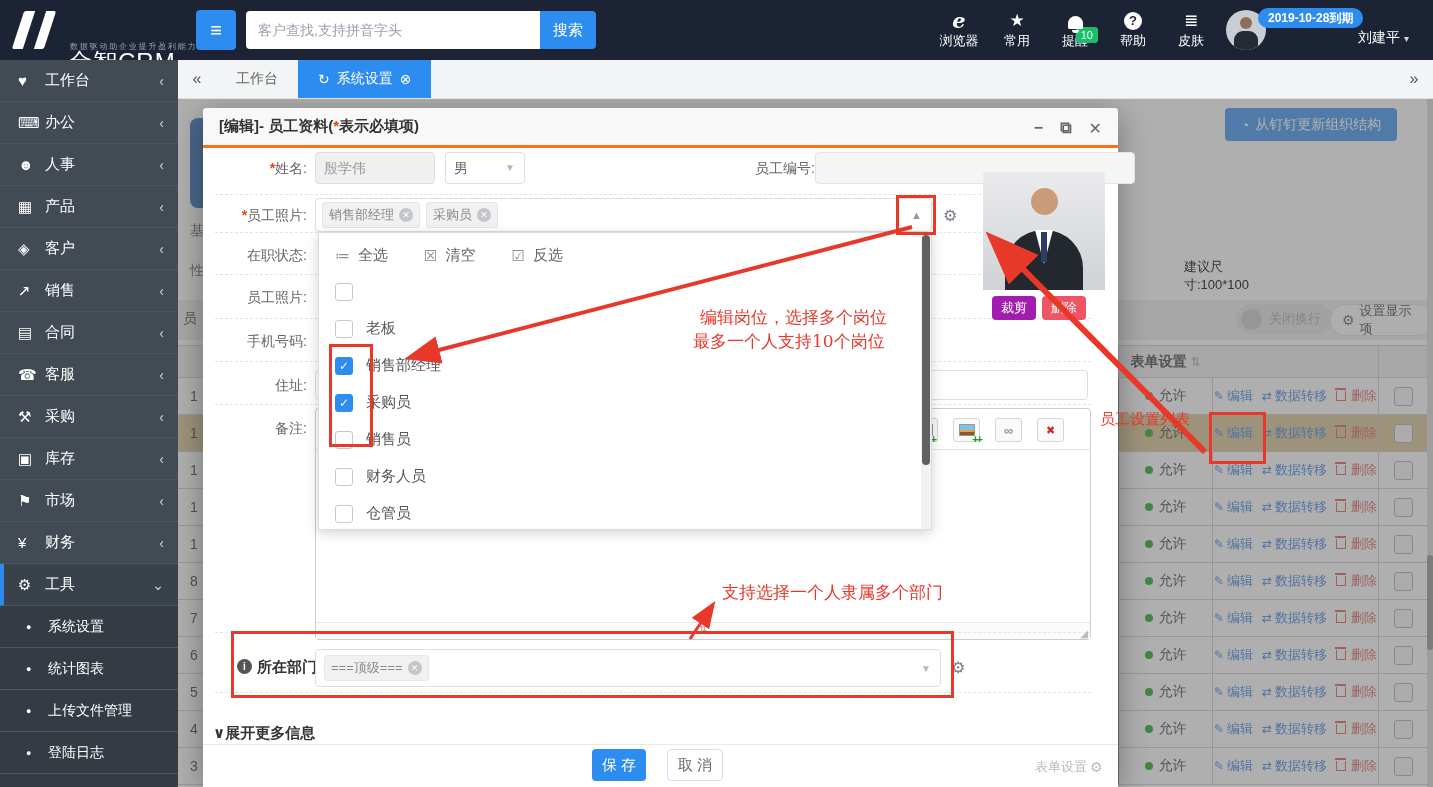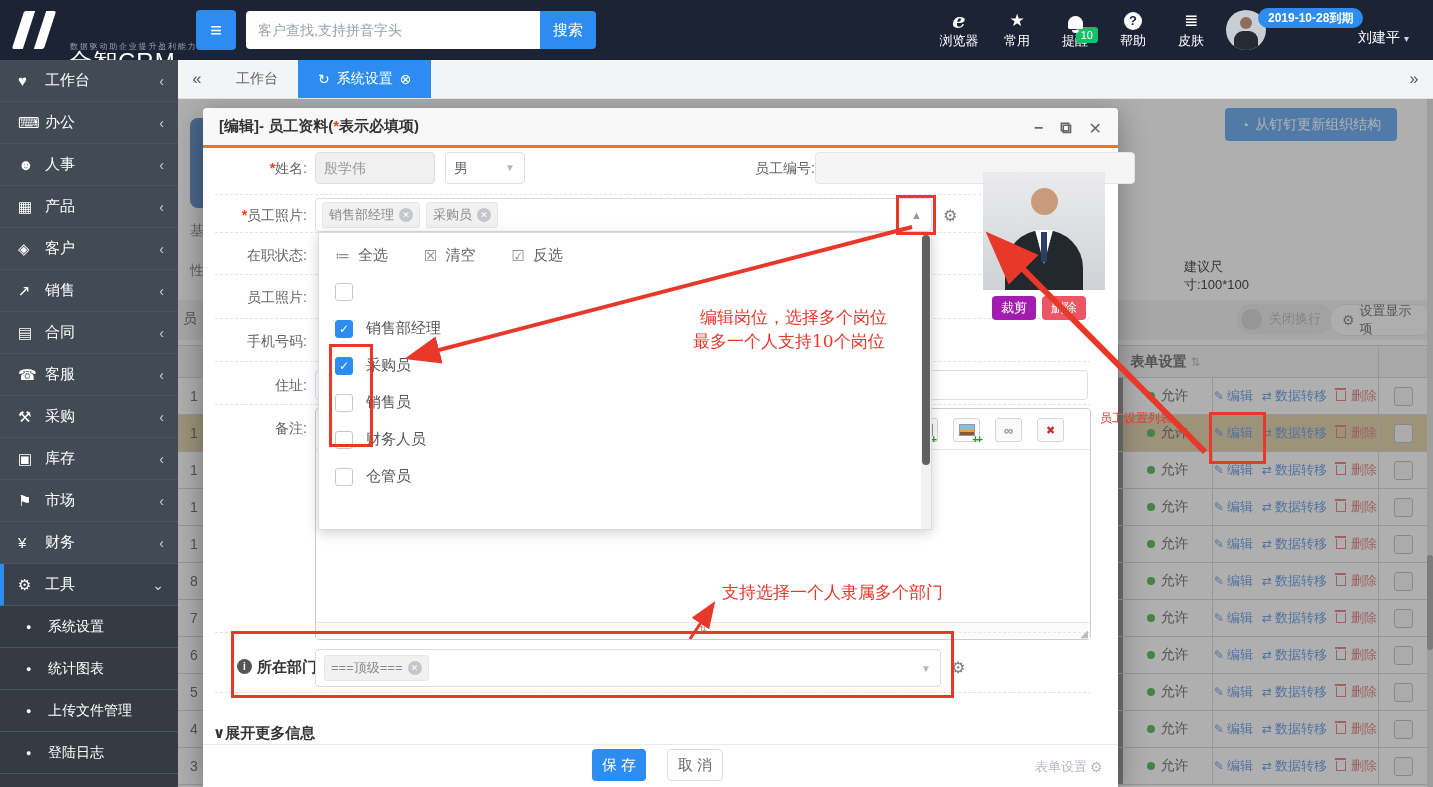--- a/index.html
+++ b/index.html
@@ -63,21 +63,21 @@
   .knob{width:21px;height:21px;border-radius:50%;background:#c6c8cb;}
   .pill-set{left:1330px;top:304px;height:30px;background:#fdfdfd;border:1px solid #ddd;border-radius:15px;display:flex;align-items:center;justify-content:center;gap:5px;color:#333;font-size:13px;padding:0 11px;cursor:pointer;}
   .gear{color:#555;font-size:14px;}
   .thead{left:178px;top:345px;width:1249px;height:33px;background:#f0f0f1;border-top:1px solid #c9c9c9;border-bottom:1px solid #c9c9c9;box-sizing:border-box;}
   .th-cell{position:absolute;top:0;height:100%;display:flex;align-items:center;justify-content:center;font-size:14px;color:#333;font-weight:bold;border-left:1px solid #c9c9c9;box-sizing:border-box;gap:4px;}
   .sort{color:#999;font-size:12px;font-weight:normal;}
   .rows{left:178px;top:378px;width:1249px;}
   .trow{position:relative;height:37px;border-bottom:1px solid #c9c9c9;background:#fff;box-sizing:border-box;}
   .trow.hl{background:#d8c18d;}
   .rnum{position:absolute;left:12px;top:0;height:36px;line-height:36px;font-size:14px;color:#333;}
-  .c-allow{position:absolute;left:940px;top:0;width:94px;height:36px;border-left:5px solid #737373;display:flex;align-items:center;justify-content:center;gap:6px;font-size:14px;color:#333;box-sizing:border-box;}
+  .c-allow{position:absolute;left:940px;top:0;width:94px;height:36px;border-left:1px solid #737373;display:flex;align-items:center;justify-content:center;gap:6px;font-size:14px;color:#333;box-sizing:border-box;}
   .dotg{width:8px;height:8px;border-radius:50%;background:#14a014;}
   .c-op{position:absolute;left:1034px;top:0;width:166px;height:36px;border-left:1px solid #c9c9c9;display:flex;align-items:center;justify-content:center;gap:9px;font-size:13px;box-sizing:border-box;}
   .lnk{color:#2d7ae0;display:inline-flex;align-items:center;gap:3px;cursor:pointer;white-space:nowrap;}
   .del{color:#d9534f;}
   .pi{font-size:12px;}
   .i-trash{display:inline-block;width:8px;height:9px;border:1px solid currentColor;border-top:none;position:relative;margin-right:2px;}
   .i-trash::before{content:"";position:absolute;left:-2px;top:-3px;width:11px;height:2px;background:currentColor;}
   .c-cb{position:absolute;left:1200px;top:0;width:49px;height:36px;border-left:1px solid #c9c9c9;display:flex;align-items:center;justify-content:center;box-sizing:border-box;}
   .cb{width:17px;height:17px;border:1px solid #a8a8a8;border-radius:3px;background:#f5f5f5;}
   .vscroll{left:1427px;top:98px;width:6px;height:689px;background:#dadada;}
@@ -721,20 +721,24 @@
         <span class="it">
           <span class="ic">☑</span>
           <span>反选</span>
         </span>
     </div>
     <ul class="ddopts" id="dd-opts">
       <li>
           <span class="ob"></span>
           <span class="olabel"></span>
         </li>
+        <li>
+          <span class="ob"></span>
+          <span class="olabel">老板</span>
+        </li>
         <li class="checked">
           <span class="ob"></span>
           <span class="olabel">销售部经理</span>
         </li>
         <li class="checked">
           <span class="ob"></span>
           <span class="olabel">采购员</span>
         </li>
         <li>
           <span class="ob"></span>
@@ -763,16 +767,16 @@
     <line x1="912" y1="227" x2="412" y2="357" stroke="#e8382a" stroke-width="4" marker-end="url(#ah)"></line>
     <line x1="1205" y1="452" x2="994" y2="240" stroke="#e8382a" stroke-width="6" marker-end="url(#ah)"></line>
     <line x1="690" y1="639" x2="712" y2="606" stroke="#e8382a" stroke-width="3" marker-end="url(#ah)"></line>
   </svg>
   <div class="ann-rect" style="left:896px;top:195px;width:34px;height:34px;"></div>
   <div class="ann-rect" style="left:329px;top:344px;width:38px;height:97px;"></div>
   <div class="ann-rect" style="left:1209px;top:412px;width:51px;height:46px;"></div>
   <div class="ann-rect" style="left:231px;top:631px;width:717px;height:61px;"></div>
   <div class="ann-text" style="left:700px;top:306px;font-size:17px;">编辑岗位，选择多个岗位</div>
   <div class="ann-text" style="left:693px;top:330px;font-size:17px;">最多一个人支持10个岗位</div>
-  <div class="ann-text" style="left:1100px;top:410px;font-size:12px;">员工设置列表</div>
+  <div class="ann-text" style="left:1100px;top:410px;font-size:15px;">员工设置列表</div>
   <div class="ann-text" style="left:722px;top:581px;font-size:17px;">支持选择一个人隶属多个部门</div>
 
 </div>
 
 </body></html>

